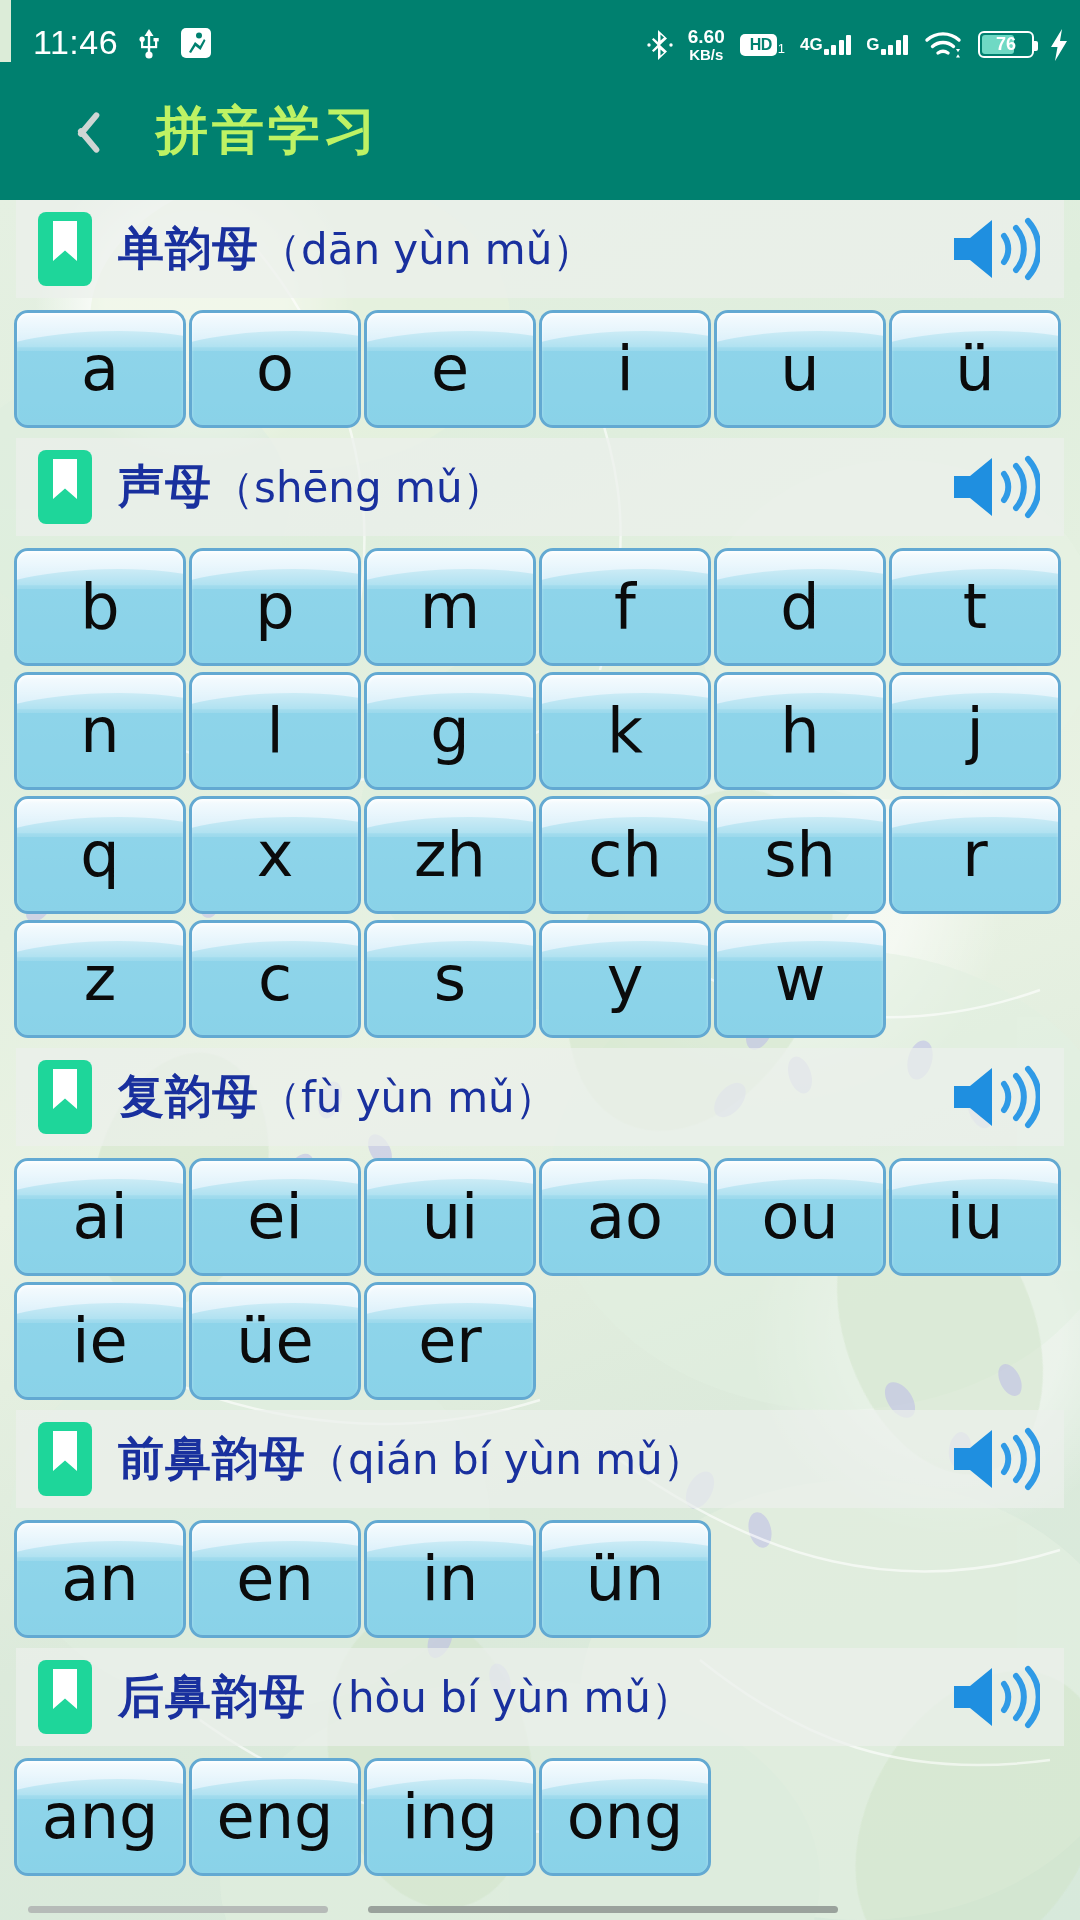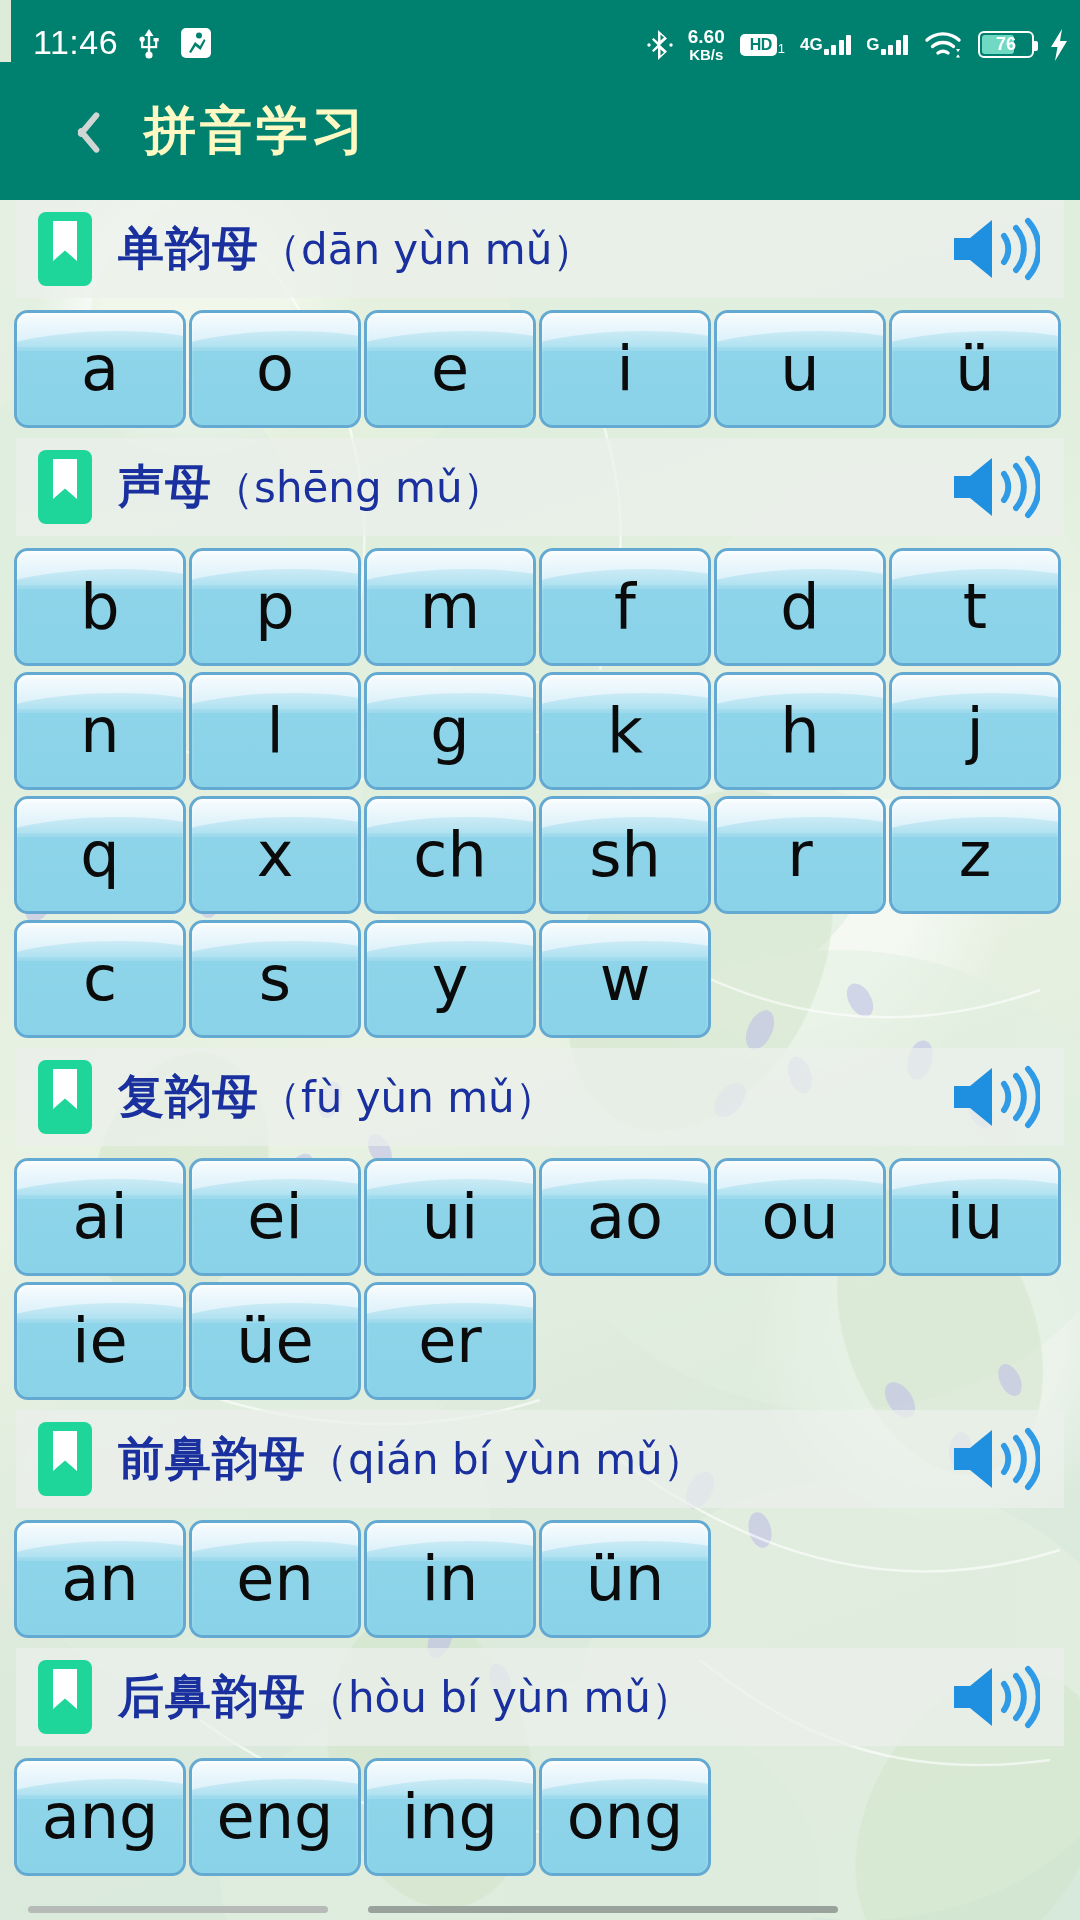--- a/index.html
+++ b/index.html
@@ -63,21 +63,21 @@
     position:relative; z-index:40;
   }
   .back-ico{ width:40px; height:56px; position:relative; }
   .back-ico:before, .back-ico:after{
     content:""; position:absolute; left:16px; width:6px; height:30px;
     background:#cfd6d4; border-radius:3px;
   }
   .back-ico:before{ top:3px; transform:rotate(40deg); transform-origin:bottom center;}
   .back-ico:after{ top:26px; transform:rotate(-40deg); transform-origin:top center;}
   .appbar-title{
-    margin-left:44px; color:#fef9c3; font-size:52px;
+    margin-left:56px; color:#bef264; font-size:52px;
     font-family:"DejaVu Sans",sans-serif; font-weight:700; letter-spacing:4px;
   }
 
   
   .content{
     position:absolute; top:200px; left:0; width:1080px; height:1720px;
     overflow:hidden;
     background:
       radial-gradient(circle at 18% 6%, rgba(255,255,255,.85) 0 90px, rgba(255,255,255,0) 160px),
       radial-gradient(circle at 72% 40%, rgba(255,255,255,.55) 0 130px, rgba(255,255,255,0) 230px),
@@ -411,20 +411,23 @@
       <div class="tile">
           <span>j</span>
         </div>
       <div class="tile">
           <span>q</span>
         </div>
       <div class="tile">
           <span>x</span>
         </div>
       <div class="tile">
+          <span>zh</span>
+        </div>
+      <div class="tile">
           <span>ch</span>
         </div>
       <div class="tile">
           <span>sh</span>
         </div>
       <div class="tile">
           <span>r</span>
         </div>
       <div class="tile">
           <span>z</span>

